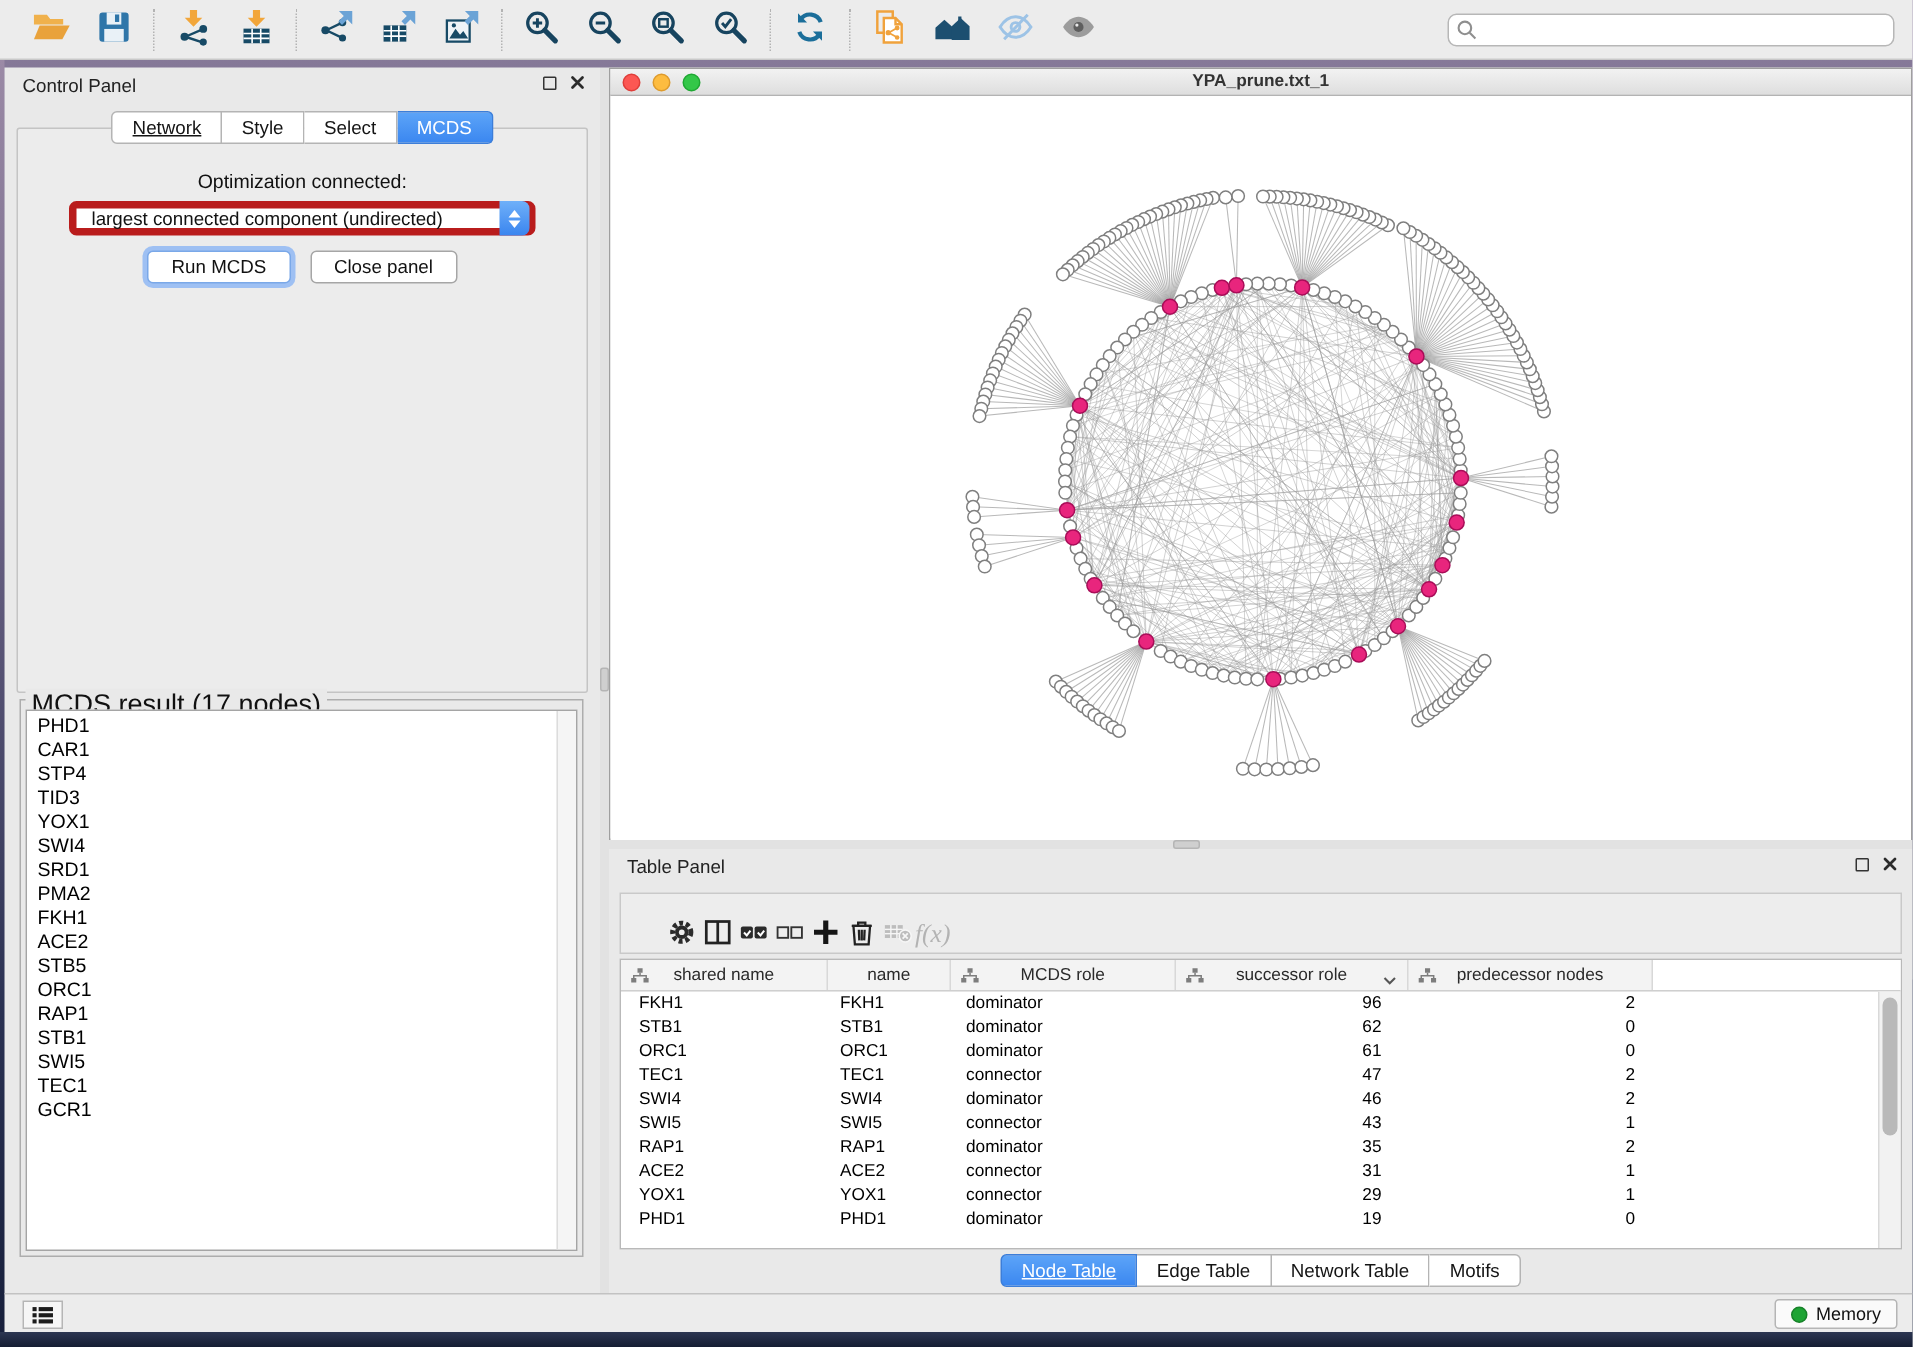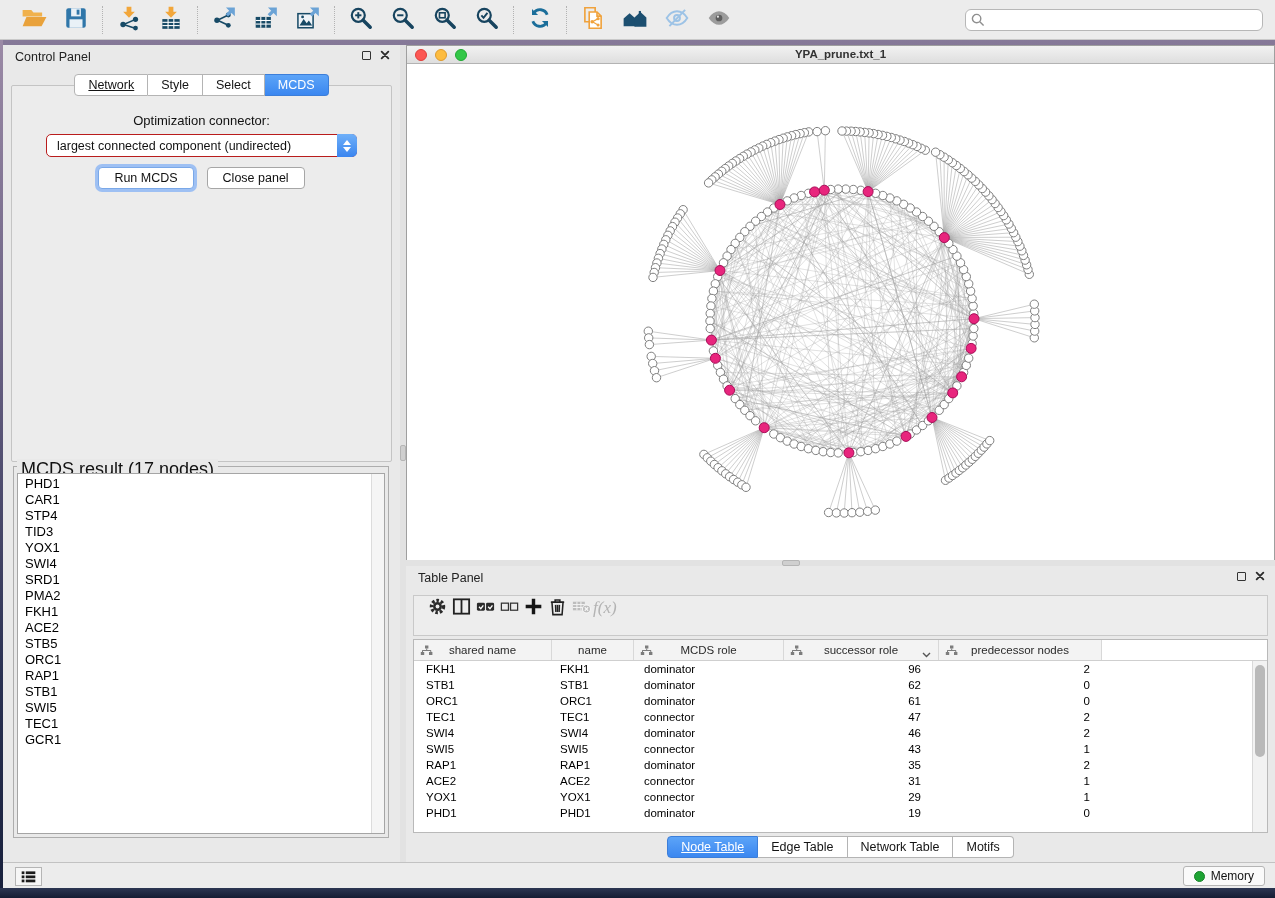--- a/index.html
+++ b/index.html
@@ -40,21 +40,21 @@
              font-size:12.5px; line-height:16px; color:#141414; white-space:nowrap; }
   .seg-btn:first-child { border-left-width:1px; border-radius:4px 0 0 4px;text-decoration:underline; }
   .seg-btn:last-child { border-radius:0 4px 4px 0; }
   .seg-btn.active { background:linear-gradient(#5ca4f8,#3b87f0); border-color:#3c7ed9; color:#fff; }
   .cp-tabs { top:29px; z-index:2; }
 
   .cp-box { position:absolute; left:8px; top:40px; width:381px; height:377px; background:#ececec;
             border:1px solid #c4c4c4; border-radius:2px; }
   .opt-label { position:absolute; left:0; right:0; top:68px; text-align:center; font-size:13px; color:#111; }
   .dropdown { position:absolute; left:43px; top:89px; width:311px; height:23px; background:#fff;
-              border:1px solid #b91c1c; border-radius:5px; display:flex; align-items:center; }
+              border:5px solid #b91c1c; border-radius:5px; display:flex; align-items:center; }
   .dropdown-value { flex:1; padding-left:10px; font-size:12.5px; color:#111; white-space:nowrap; overflow:hidden; }
   .dropdown-stepper { width:20px; height:23px; margin:-1px -1px -1px 0; border-radius:0 5px 5px 0;
               background:linear-gradient(#6fb0f9,#3a85ef); display:flex; flex-direction:column;
               align-items:center; justify-content:center; gap:2px; }
   .chev-up { width:0; height:0; border-left:4px solid transparent; border-right:4px solid transparent; border-bottom:5px solid #fff; }
   .chev-dn { width:0; height:0; border-left:4px solid transparent; border-right:4px solid transparent; border-top:5px solid #fff; }
   .cp-buttons { position:absolute; left:0; right:0; top:122px; display:flex; justify-content:center; gap:13px; }
   .btn { background:#fff; border:1px solid #a6a6a6; border-radius:4px; padding:3px 15px; font-size:12.5px;
          color:#111; font-family:inherit; }
   .btn.focused { box-shadow:0 0 0 3px rgba(106,164,248,.6); border-color:#7aa8e8; }
@@ -84,21 +84,21 @@
   .light { width:12px; height:12px; border-radius:50%; }
   .light.red { background:#fc5753; border:1px solid #df3e3a; }
   .light.yellow { background:#fdbc40; border:1px solid #de9b2d; }
   .light.green { background:#33c748; border:1px solid #1fa833; }
   .nw-title { text-align:center; font-size:11.5px; font-weight:bold; color:#333; line-height:17px; }
   .nw-canvas { position:relative; width:867px; height:495px; background:#fff; overflow:hidden; }
 
   
   .table-panel { position:absolute; left:406px; top:566px; width:869px; height:296px; background:#e9e9e9; }
   .tp-toolbar { position:absolute; left:7px; top:29px; width:855px; height:41px; background:#ededed;
-                border:1px solid #c9c9c9; display:flex; align-items:flex-start; padding-left:11px; }
+                border:1px solid #c9c9c9; display:flex; align-items:flex-end; padding-left:28px; }
   .tp-btn { width:24px; height:24px; display:flex; align-items:center; justify-content:center; }
   .tp-btn svg { width:21px; height:21px; }
   .fx-label { font-family:"Liberation Serif","DejaVu Serif",serif; font-style:italic; font-size:17px; color:#b3b3b3; }
 
   .node-table { position:absolute; left:7px; top:73px; width:855px; height:194px; background:#fff;
                 border:1px solid #b9b9b9; }
   .nt-header { display:flex; height:21px; background:#f3f3f3; border-bottom:1px solid #cfcfcf; }
   .nt-th { position:relative; display:flex; align-items:center; justify-content:center;
            border-right:1px solid #d8d8d8; font-size:11.5px; color:#2a2a2a; }
   .nt-th .th-icon { position:absolute; left:6px; top:5px; }
@@ -329,21 +329,21 @@
           </span>
       </span>
     </div>
     <div class="seg cp-tabs" id="cp-tabs">
         <div class="seg-btn">Network</div>
         <div class="seg-btn">Style</div>
         <div class="seg-btn">Select</div>
         <div class="seg-btn active">MCDS</div>
       </div>
     <div class="cp-box"></div>
-    <div class="opt-label">Optimization connector:</div>
+    <div class="opt-label">Optimization connected:</div>
     <div class="dropdown">
       <span class="dropdown-value">largest connected component (undirected)</span>
       <span class="dropdown-stepper">
           <span class="chev-up"></span>
           <span class="chev-dn"></span>
         </span>
     </div>
     <div class="cp-buttons">
       <button class="btn focused">Run MCDS</button>
       <button class="btn">Close panel</button>

